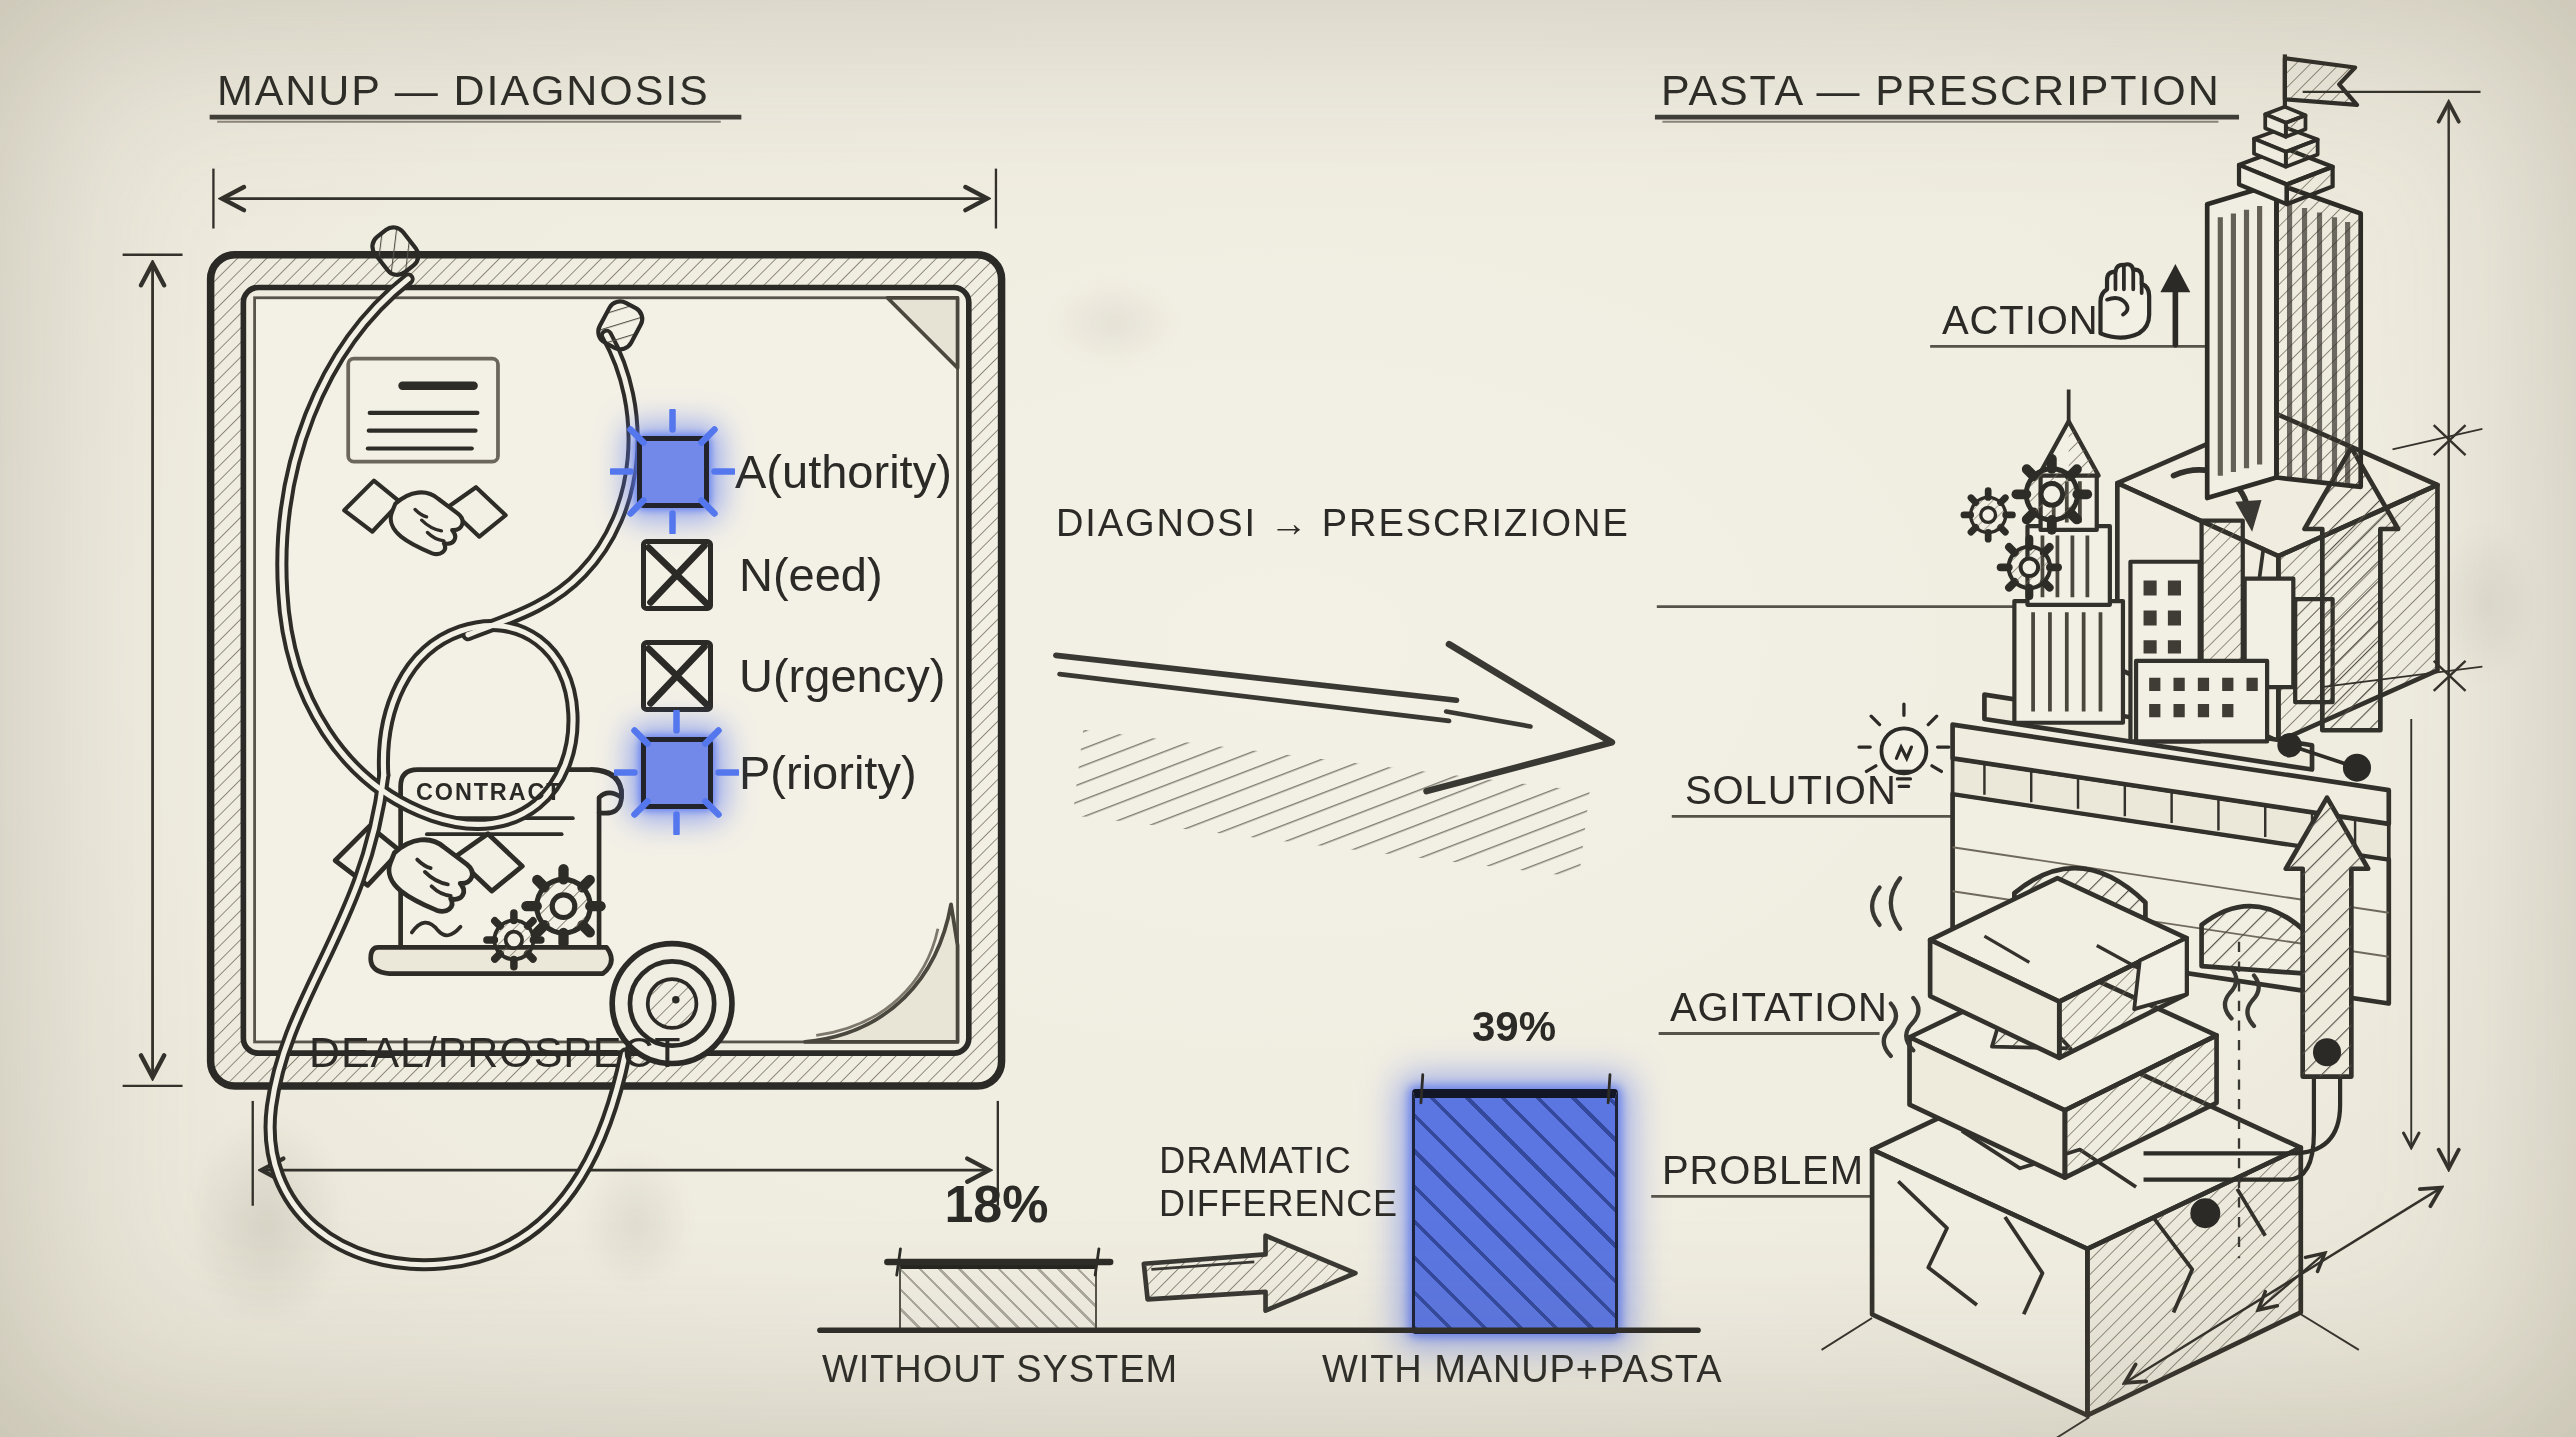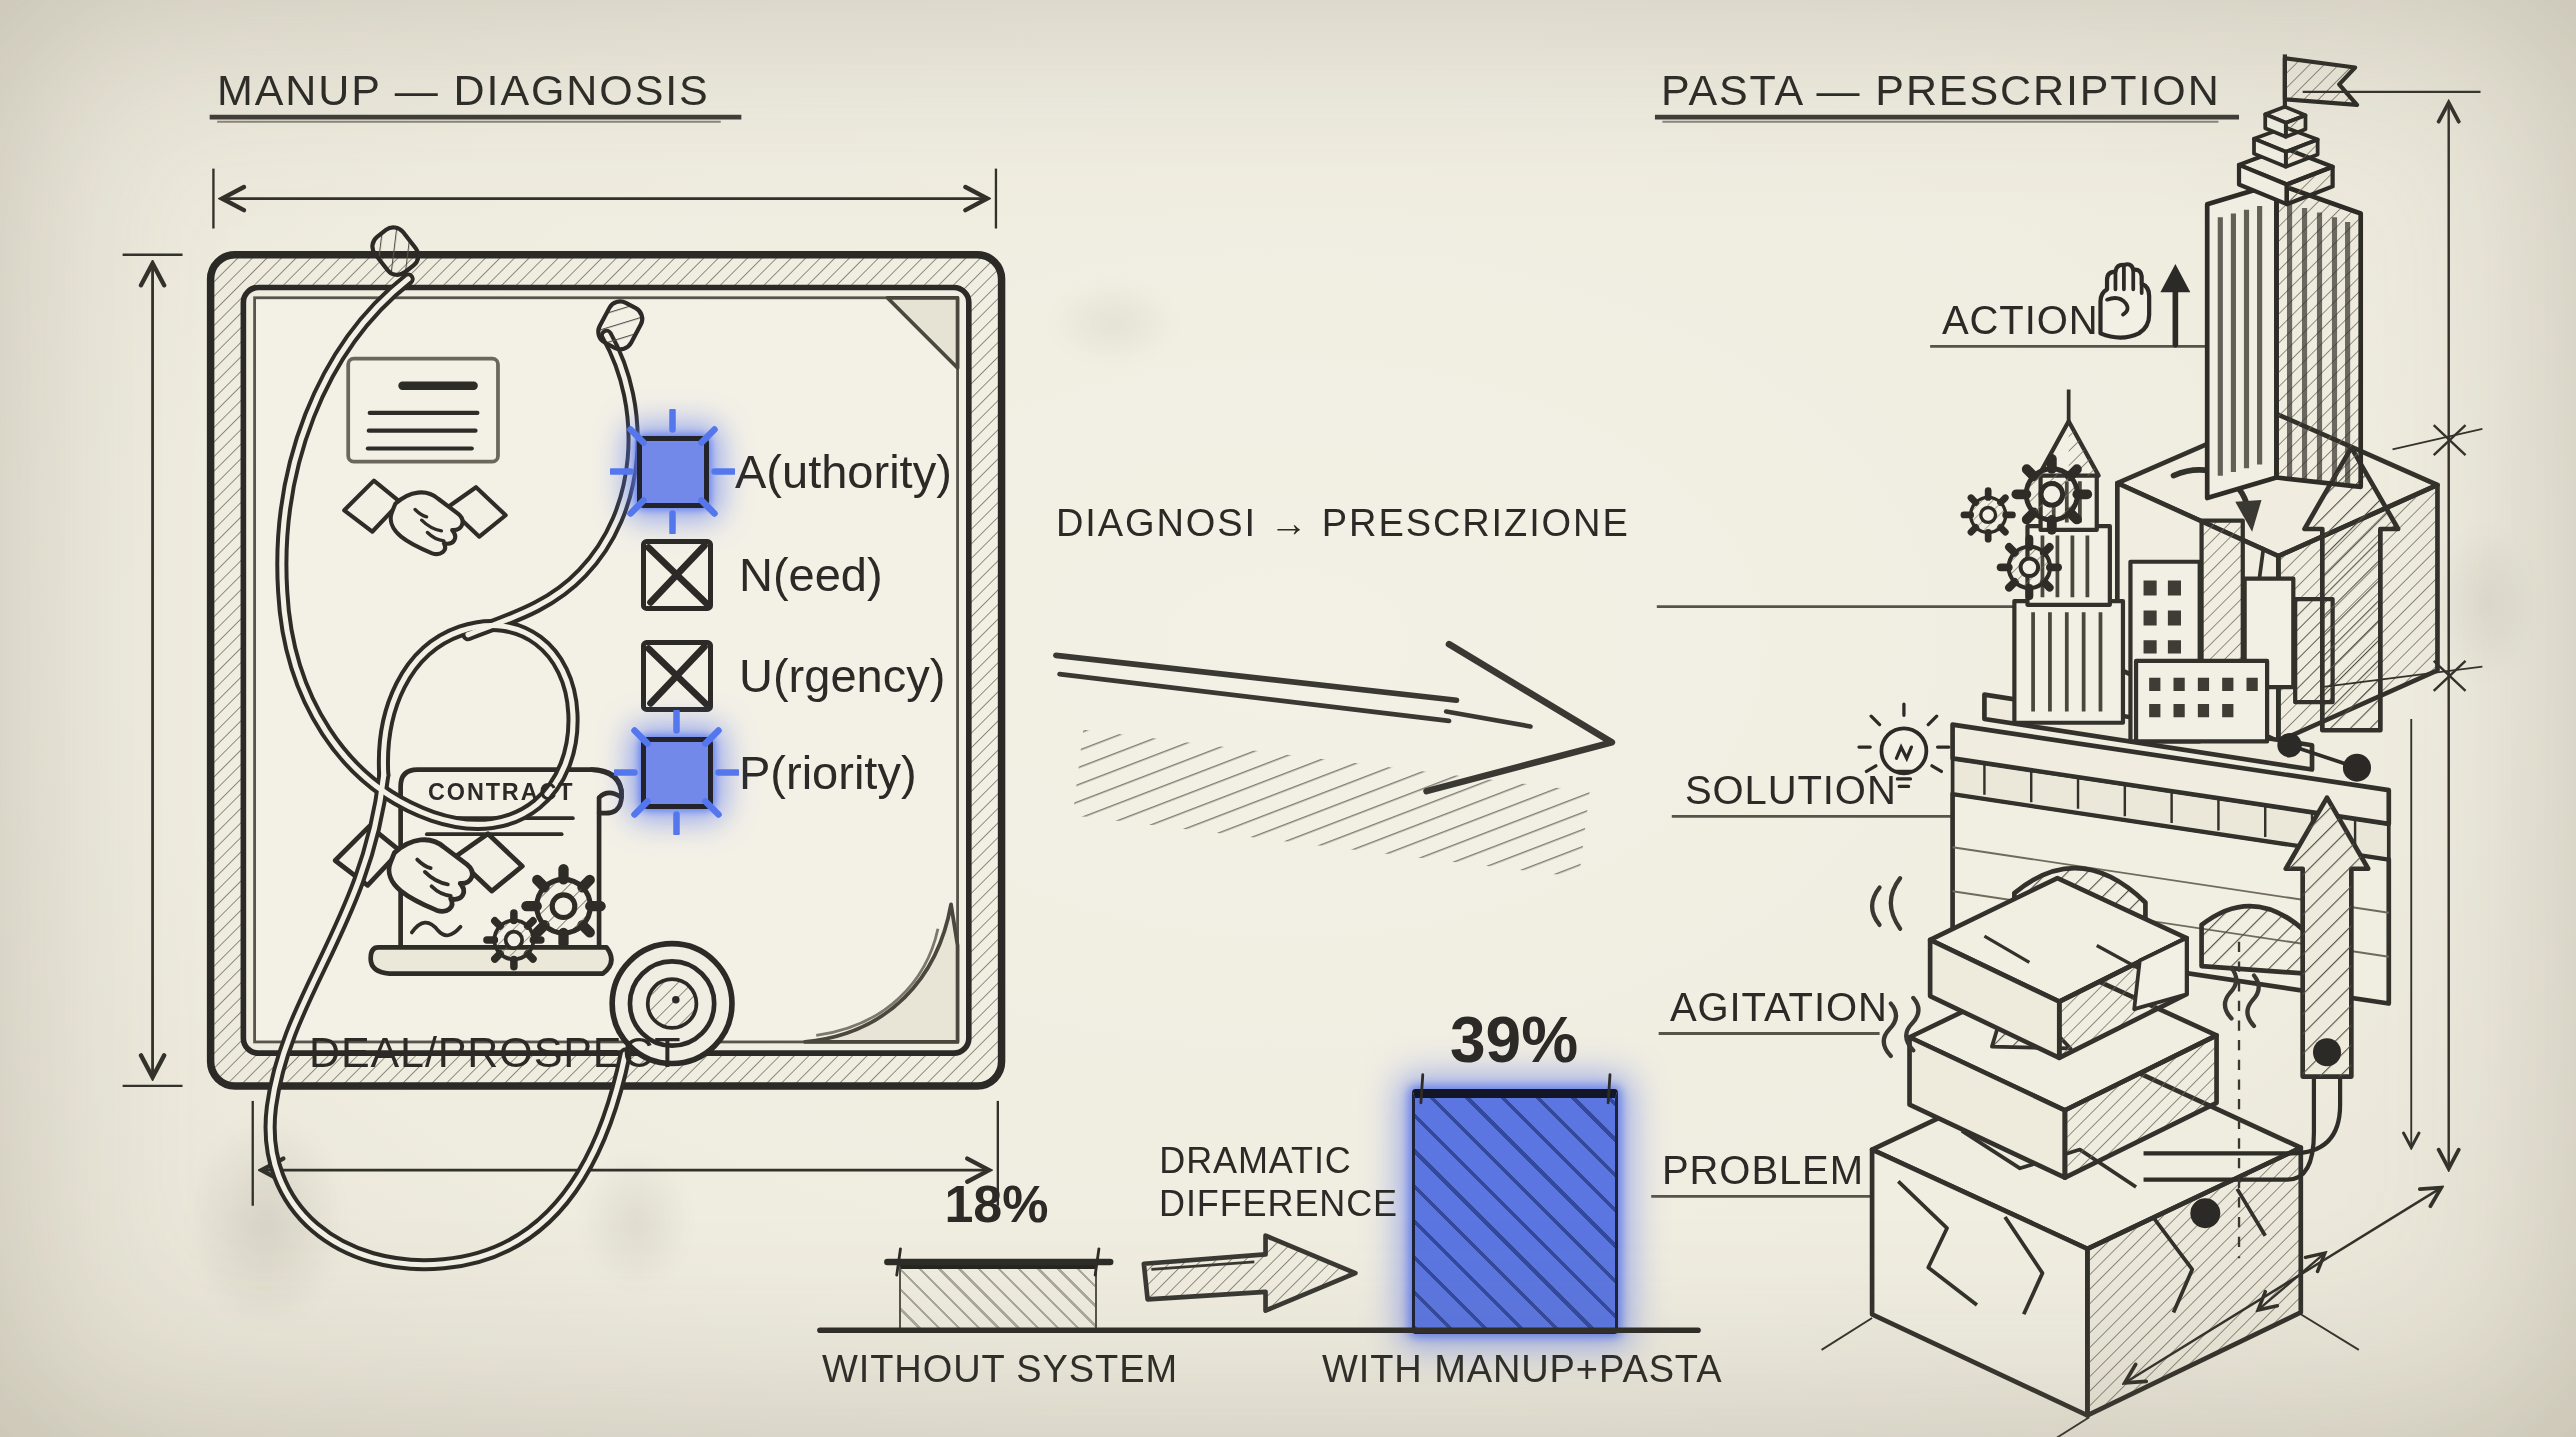--- a/index.html
+++ b/index.html
@@ -381,27 +381,27 @@
             <line x1="22" y1="22" x2="36" y2="36"></line>
             <line x1="98" y1="98" x2="112" y2="112"></line>
             <line x1="22" y1="112" x2="36" y2="98"></line>
             <line x1="98" y1="36" x2="112" y2="22"></line>
           </g>
         </svg>
     </div>
     <span class="check-lab">P(riority)</span>
   </div>
 
-  <div class="abs" style="left:416px;top:779px;font-size:23.4px;letter-spacing:1.9px;font-weight:600;margin-left:12px;">CONTRACT</div>
+  <div class="abs" style="left:416px;top:779px;font-size:23.4px;letter-spacing:1.9px;font-weight:600;">CONTRACT</div>
   <div class="abs" style="left:309px;top:1028px;font-size:43px;letter-spacing:0.9px;font-weight:500;">DEAL/PROSPECT</div>
 
   <div class="abs flow" style="left:1056px;top:502px;width:530px;">DIAGNOSI → PRESCRIZIONE</div>
 
   <div class="abs pct" style="left:903px;top:1174px;width:187px;font-size:52px;">18%</div>
-  <div class="abs pct" style="left:1415px;top:1003px;width:198px;font-size:64px;">39%</div>
+  <div class="abs pct" style="left:1415px;top:1003px;width:198px;font-size:42px;">39%</div>
   <div class="abs smallcap" style="left:1159px;top:1140px;width:193px;">DRAMATIC</div>
   <div class="abs smallcap" style="left:1159px;top:1183px;width:193px;">DIFFERENCE</div>
   <div class="abs axis-lab" style="left:822px;top:1348px;width:352px;">WITHOUT SYSTEM</div>
   <div class="abs axis-lab" style="left:1322px;top:1348px;width:386px;">WITH MANUP+PASTA</div>
 
   <div class="abs lvl" style="left:1942px;top:298px;">ACTION</div>
   <div class="abs lvl" style="left:1685px;top:768px;">SOLUTION</div>
   <div class="abs lvl" style="left:1670px;top:985px;">AGITATION</div>
   <div class="abs lvl" style="left:1662px;top:1148px;">PROBLEM</div>
 

